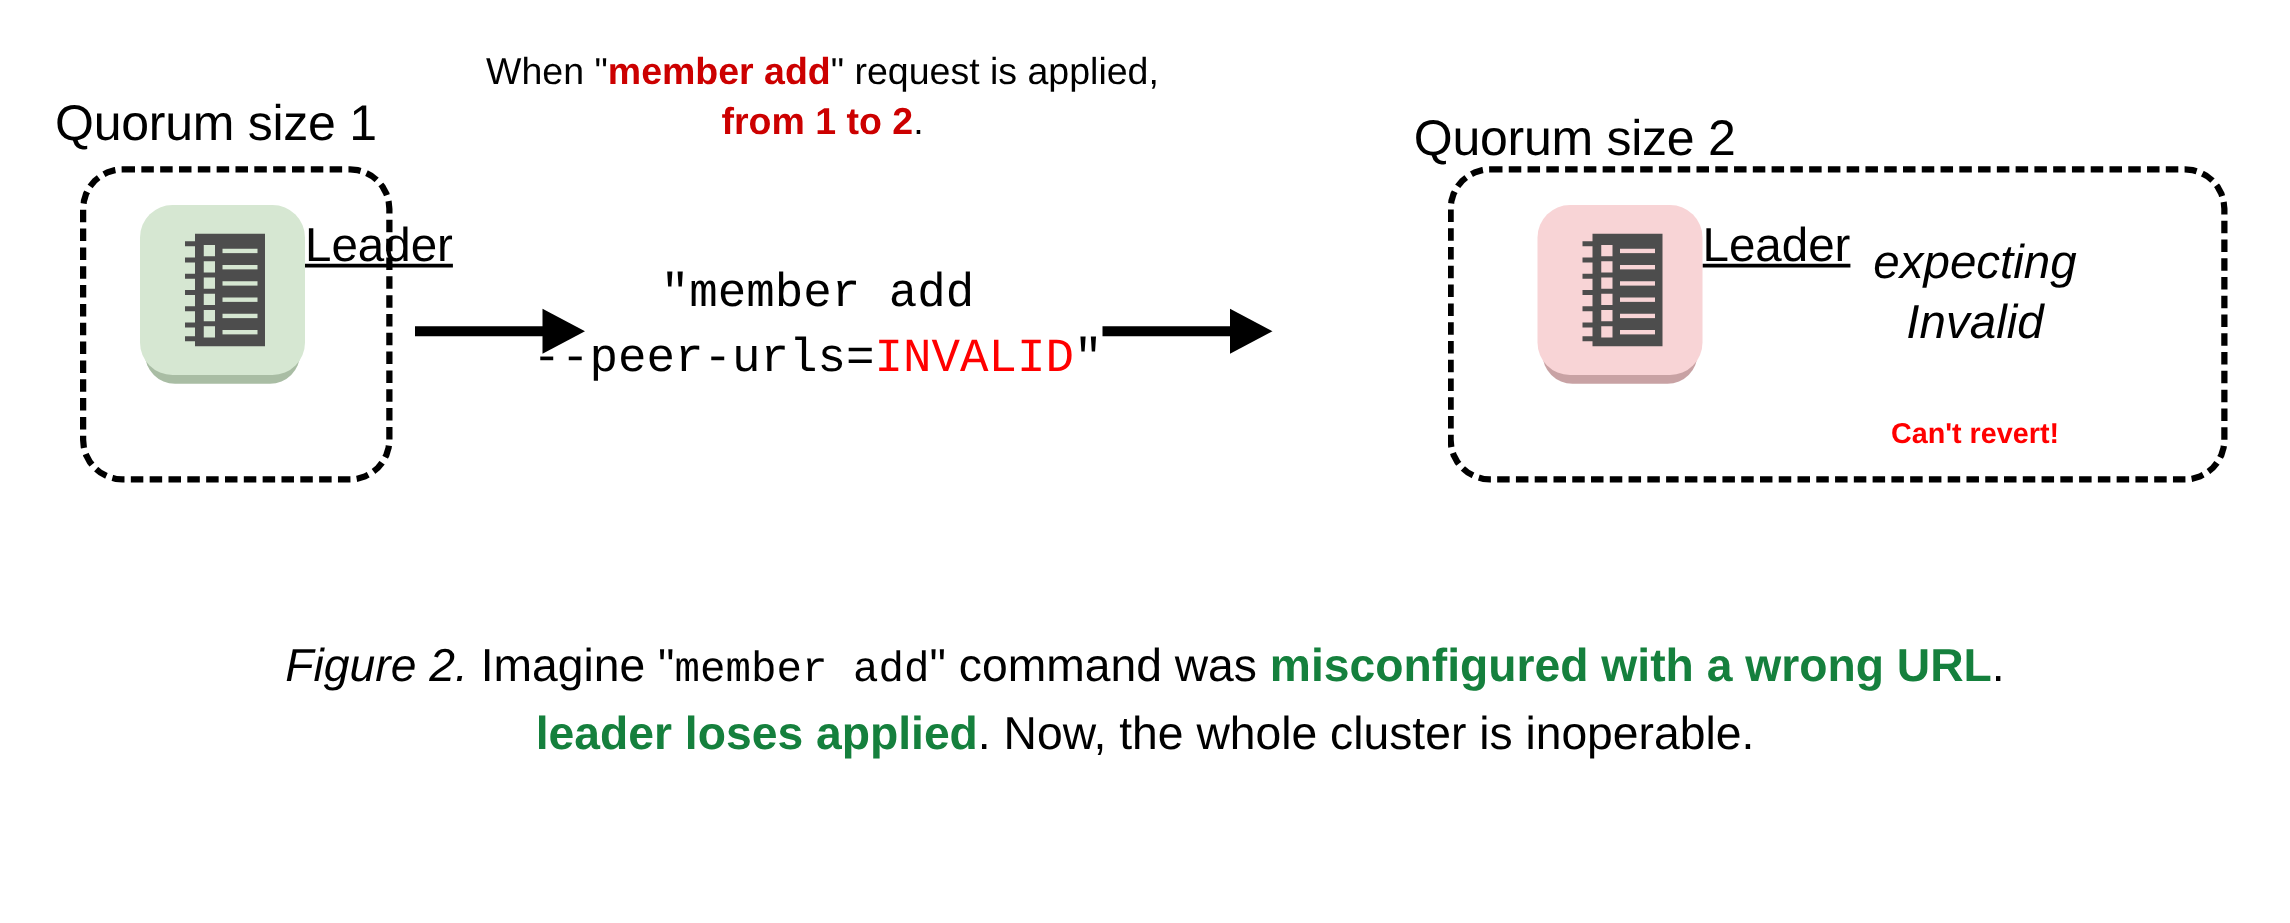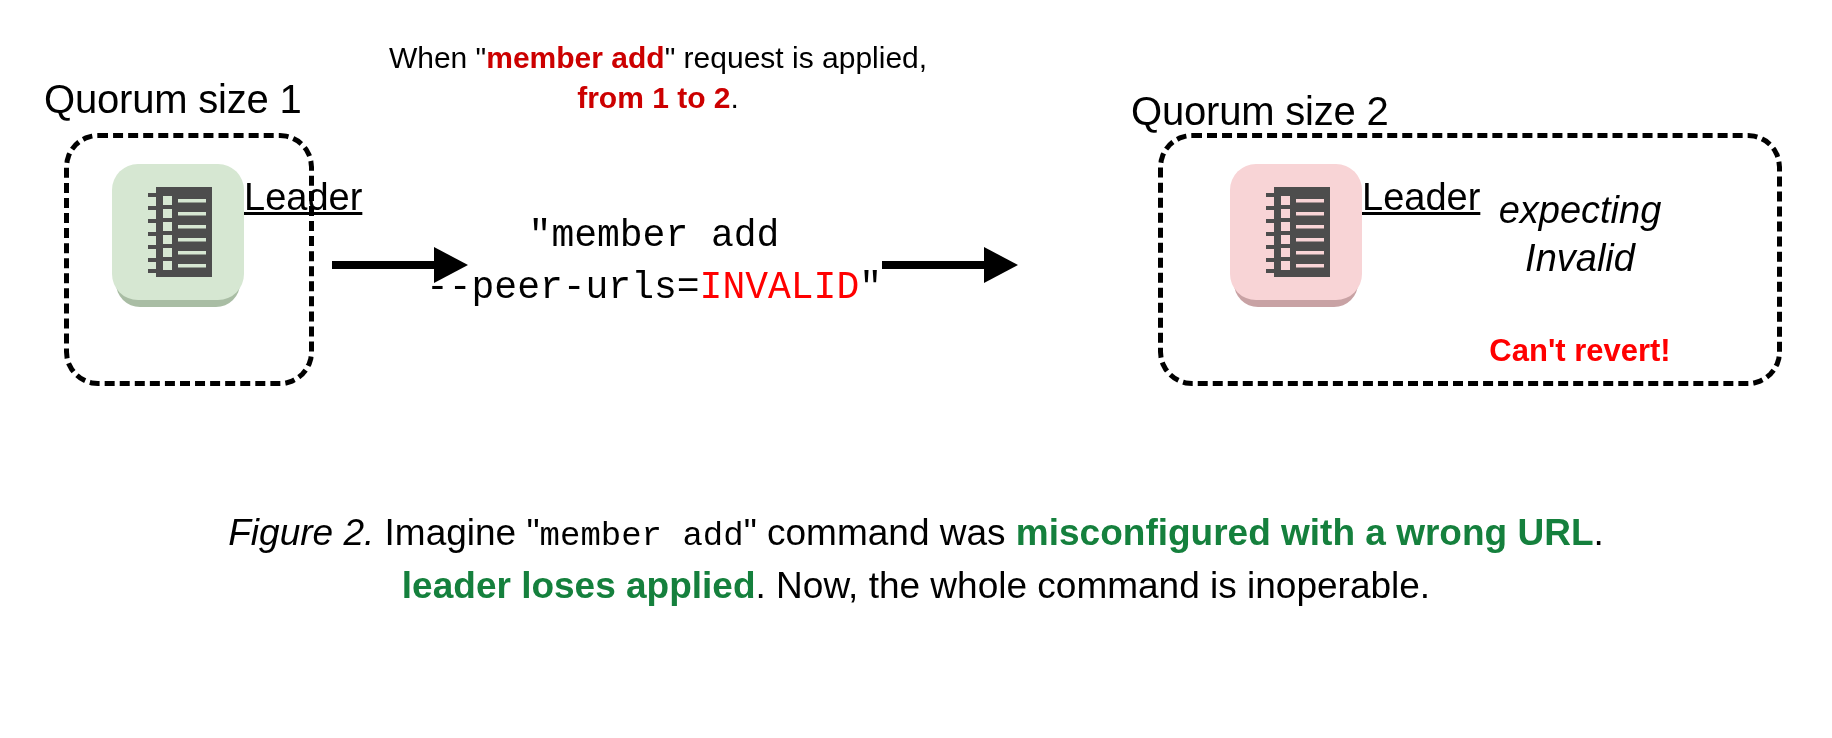--- a/index.html
+++ b/index.html
@@ -116,21 +116,21 @@
     text-align: center;
     font-style: italic;
     font-size: 38px;
     line-height: 48px;
     font-family: "Liberation Sans", sans-serif;
     color: #000;
     white-space: nowrap;
   }
   .cant-revert {
     text-align: center;
-    font-size: 31px;
+    font-size: 23px;
     font-weight: bold;
     color: #ff0000;
     font-family: "Liberation Sans", sans-serif;
     white-space: nowrap;
   }
 
   
   .caption {
     position: absolute;
     left: 0;
@@ -250,17 +250,17 @@
     <div>Invalid</div>
   </div>
 
   <div class="abs cant-revert" style="left:1430px; top:333px; width:300px;">Can't revert!</div>
 
   <div class="caption">
     <div>
       <span class="figno">Figure 2.</span><span> Imagine "</span><span class="mono">member add</span><span>" command was </span><span class="hl">misconfigured with a wrong URL</span><span>.</span>
     </div>
     <div>
-      <span class="hl">leader loses applied</span><span>. Now, the whole command is inoperable.</span>
+      <span class="hl">leader loses applied</span><span>. Now, the whole cluster is inoperable.</span>
     </div>
   </div>
 
 </div>
 
 </body></html>

